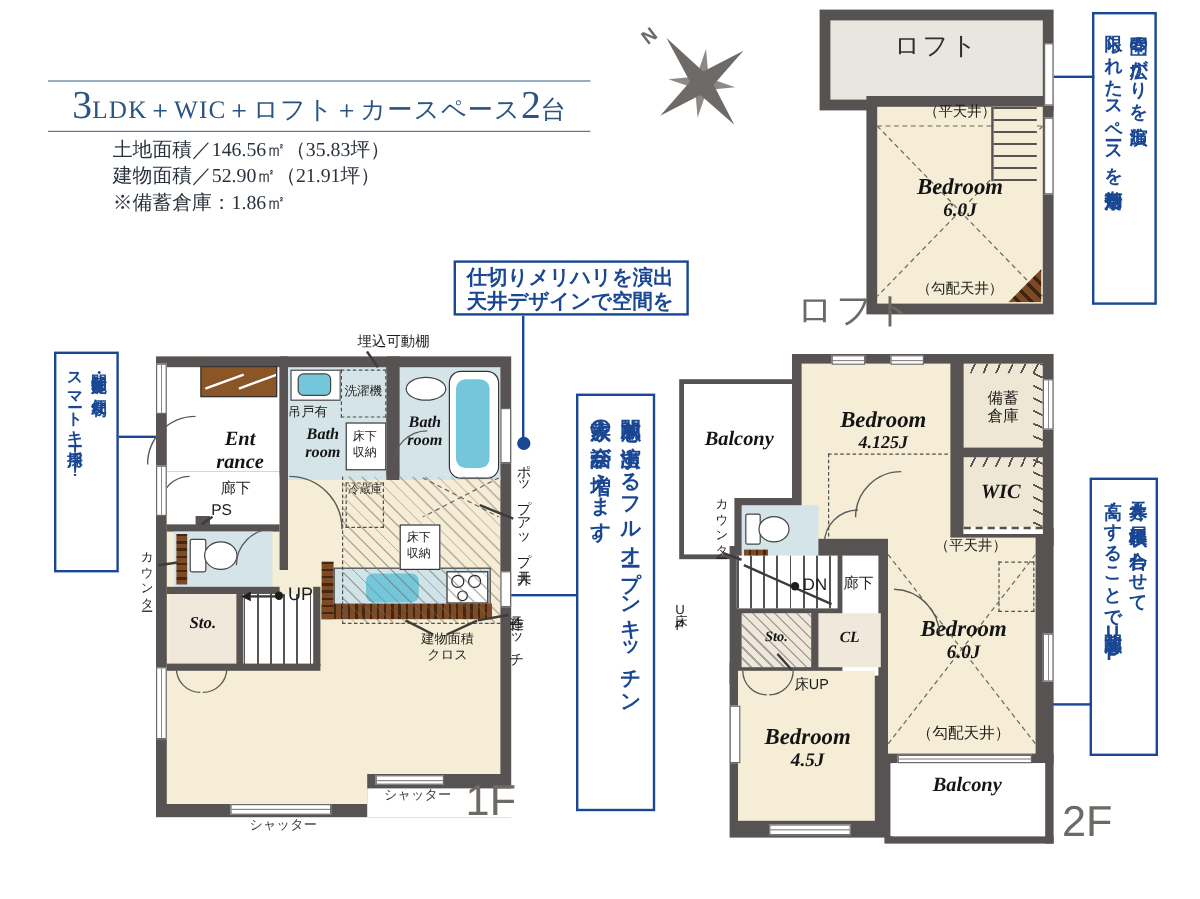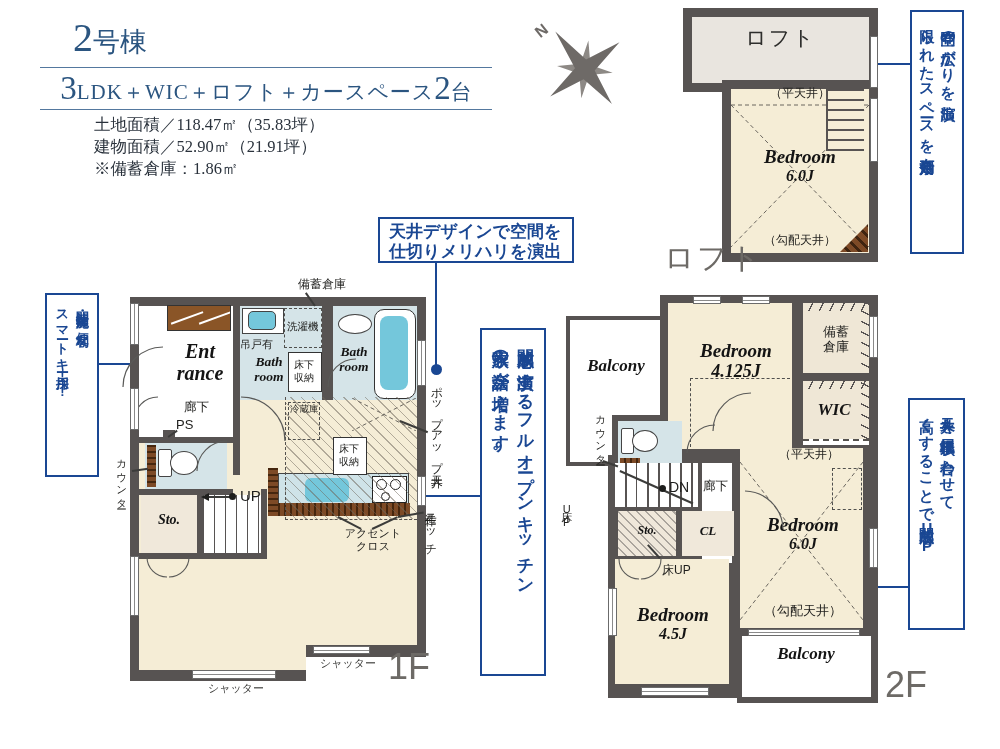--- a/index.html
+++ b/index.html
@@ -36,50 +36,47 @@
   .stoHatch{background-color:#efe7da;background-image:repeating-linear-gradient(45deg,transparent 0 5px,rgba(87,83,82,.45) 5px 6.5px);}
   .hdr{font-family:"Liberation Serif","DejaVu Serif",serif;color:#2b5580;}
   .rule{position:absolute;height:0;border-top:1px solid #54789e;}
   .ctr{text-align:center;}
 </style>
 </head>
 <body>
 
 <div id="stage">
 
-  <div class="abs hdr" style="left:73px;top:14px;">
-    <span style="font-size:40px;">2</span><span style="font-size:27px;">号棟</span>
-  </div>
   <div class="rule" style="left:40px;top:67px;width:452px;"></div>
   <div class="abs hdr ctr" style="left:40px;top:70px;width:452px;">
     <span style="font-size:33px;">3</span><span style="font-size:21px;letter-spacing:1px;">LDK＋WIC＋ロフト＋カースペース</span><span style="font-size:33px;">2</span><span style="font-size:21px;">台</span>
   </div>
   <div class="rule" style="left:40px;top:109px;width:452px;"></div>
   <div class="abs" style="left:94px;top:114px;font-family:'Liberation Serif','DejaVu Serif',serif;font-size:16.5px;line-height:1.33;color:#2a323c;">
-    <div>土地面積／118.47㎡（35.83坪）</div>
+    <div>土地面積／146.56㎡（35.83坪）</div>
     <div>建物面積／52.90㎡（21.91坪）</div>
     <div>※備蓄倉庫：1.86㎡</div>
   </div>
 
   <svg class="abs" style="left:537px;top:20px;transform:rotate(-38deg);" width="92" height="94" viewBox="0 0 92 94">
     <polygon points="46,21 51,45 74,50 51,55 46,79 41,55 18,50 41,45" fill="#8d8985" transform="rotate(45 46 50)"></polygon>
     <polygon points="46,2 53,43 90,50 53,57 46,94 39,57 2,50 39,43" fill="#6e6a67"></polygon>
   </svg>
   <div class="abs" style="left:536px;top:22px;transform:rotate(-38deg);font-weight:bold;font-size:16px;color:#6e6a67;">N</div>
 
   <div class="callout cv" style="left:45px;top:293px;width:54px;height:184px;font-size:13px;">
     <span>開錠・施錠に便利な</span>
     <span>スマートキー採用!!</span>
   </div>
   <div class="lead" style="left:99px;top:363px;width:56px;height:2px;"></div>
   <div class="dot" style="left:152px;top:359px;"></div>
 
   <div class="callout" style="left:378px;top:217px;width:196px;height:46px;font-size:17px;line-height:20px;padding:3px 9px;">
+    <div>仕切りメリハリを演出</div>
     <div>天井デザインで空間を</div>
-    <div>仕切りメリハリを演出</div>
   </div>
   <div class="lead" style="left:435px;top:263px;width:2px;height:103px;"></div>
   <div class="dot" style="left:431px;top:364px;"></div>
 
   <div class="callout cv" style="left:480px;top:328px;width:66px;height:348px;font-size:17px;">
     <span>開放感を演出するフルオープンキッチン</span>
     <span>家族の会話が増えます。</span>
   </div>
   <div class="lead" style="left:393px;top:495px;width:87px;height:2px;"></div>
   <div class="dot" style="left:383px;top:491px;"></div>
@@ -168,21 +165,21 @@
   </div>
 
   <div class="abs" style="left:374px;top:309px;width:40px;height:88px;background:#fff;border:1.5px solid #333;border-radius:10px;"></div>
   <div class="abs" style="left:380px;top:316px;width:28px;height:74px;background:#74c7db;border-radius:8px;"></div>
   <div class="abs" style="left:338px;top:314px;width:32px;height:18px;background:#fff;border:1px solid #444;border-radius:50%;"></div>
   <div class="en" style="left:332px;top:344px;width:44px;font-size:13.5px;">
     <div>Bath</div>
     <div>room</div>
   </div>
 
-  <div class="jp" style="left:298px;top:278px;font-size:12px;">備蓄倉庫</div>
+  <div class="jp" style="left:298px;top:278px;font-size:12px;">埋込可動棚</div>
   <div class="line" style="left:306px;top:292px;width:16px;transform:rotate(55deg);"></div>
 
   <div class="dashbox" style="left:288px;top:402px;width:32px;height:38px;"></div>
   <div class="jp" style="left:290px;top:404px;font-size:9.5px;">冷蔵庫</div>
   <svg class="abs" style="left:352px;top:398px;" width="64" height="33">
     <line x1="0" y1="0" x2="64" y2="33" stroke="#6a665f" stroke-width="1" stroke-dasharray="4 3"></line>
     <line x1="64" y1="0" x2="0" y2="33" stroke="#6a665f" stroke-width="1" stroke-dasharray="4 3"></line>
   </svg>
   <div class="abs" style="left:278px;top:473px;width:131px;height:34px;background:#cfe3e8;border:1px solid #444;box-sizing:border-box;"></div>
   <div class="abs" style="left:305px;top:478px;width:44px;height:24px;background:#74c7db;border-radius:6px;"></div>
@@ -193,39 +190,39 @@
   </div>
   <div class="abs brownV" style="left:268px;top:503px;width:142px;height:13px;"></div>
   <div class="abs brownH" style="left:268px;top:468px;width:10px;height:48px;"></div>
 
   <div class="abs hatch" style="left:285px;top:397px;width:132px;height:123px;"></div>
   <div class="abs" style="left:333px;top:437px;width:32px;height:36px;background:#fff;border:1px solid #333;">
     <div class="jp ctr" style="left:5px;top:5px;font-size:10px;">床下</div>
     <div class="jp ctr" style="left:5px;top:18px;font-size:10px;">収納</div>
   </div>
 
-  <div class="en" style="left:158px;top:340px;width:84px;font-size:20px;">
+  <div class="en" style="left:158px;top:356px;width:84px;font-size:17px;">
     <div>Ent</div>
     <div>rance</div>
   </div>
   <div class="jp" style="left:184px;top:400px;font-size:12.5px;">廊下</div>
   <div class="jp" style="left:176px;top:418px;font-size:13px;">PS</div>
   <div class="line" style="left:168px;top:436px;width:11px;transform:rotate(-35deg);"></div>
   <div class="jp v" style="left:116px;top:452px;font-size:10.5px;">カウンター</div>
   <div class="line" style="left:132px;top:470px;width:16px;transform:rotate(-8deg);"></div>
   <div class="en" style="left:147px;top:512px;width:44px;font-size:14px;">Sto.</div>
 
   <div class="abs" style="left:201px;top:493px;width:0;height:0;border-top:4px solid transparent;border-bottom:4px solid transparent;border-right:8px solid #1e1e1c;"></div>
   <div class="line" style="left:209px;top:496px;width:22px;"></div>
   <div class="bdot" style="left:229px;top:493px;"></div>
   <div class="jp" style="left:240px;top:487px;font-size:15px;">UP</div>
 
 
   <div class="jp ctr" style="left:322px;top:527px;width:102px;font-size:11px;">
-    <div>アクセント</div>
+    <div>建物面積</div>
     <div>クロス</div>
   </div>
   <div class="line" style="left:338px;top:516px;width:26px;transform:rotate(27deg);"></div>
   <div class="line" style="left:372px;top:528px;width:28px;transform:rotate(-25deg);"></div>
   <div class="jp v" style="left:423px;top:504px;font-size:12px;">造作ニッチ</div>
   <div class="line" style="left:398px;top:516px;width:26px;transform:rotate(-10deg);"></div>
   <div class="jp v" style="left:429px;top:378px;font-size:12px;">ポップアップ天井</div>
   <div class="line" style="left:400px;top:420px;width:30px;transform:rotate(22deg);"></div>
 
   <svg class="abs" style="left:122px;top:346px;" width="42" height="42">
@@ -295,21 +292,21 @@
   <div class="dashbox" style="left:690px;top:378px;width:100px;height:69px;border-width:1px 0 0 1px;"></div>
 
   <div class="abs" style="left:742px;top:636px;width:129px;height:61px;background:#fff;"></div>
   <div class="w" style="left:871px;top:628px;width:7px;height:75px;"></div>
   <div class="w" style="left:737px;top:697px;width:141px;height:6px;"></div>
   <div class="win winH" style="left:748px;top:629px;width:112px;height:7px;"></div>
 
   <div class="en" style="left:578px;top:356px;width:76px;font-size:17px;">Balcony</div>
   <div class="en" style="left:678px;top:340px;width:116px;font-size:19px;">
     <div>Bedroom</div>
-    <div style="font-size:18px;">4.125J</div>
+    <div style="font-size:15px;">4.125J</div>
   </div>
   <div class="jp ctr" style="left:803px;top:325px;width:66px;font-size:13px;">
     <div>備蓄</div>
     <div>倉庫</div>
   </div>
   <div class="en" style="left:803px;top:400px;width:62px;font-size:17px;">WIC</div>
   <div class="jp v" style="left:595px;top:408px;font-size:10.5px;">カウンター</div>
   <div class="line" style="left:603px;top:460px;width:16px;transform:rotate(20deg);"></div>
   <div class="bdot" style="left:659px;top:485px;"></div>
   <div class="jp" style="left:669px;top:479px;font-size:14px;">DN</div>

